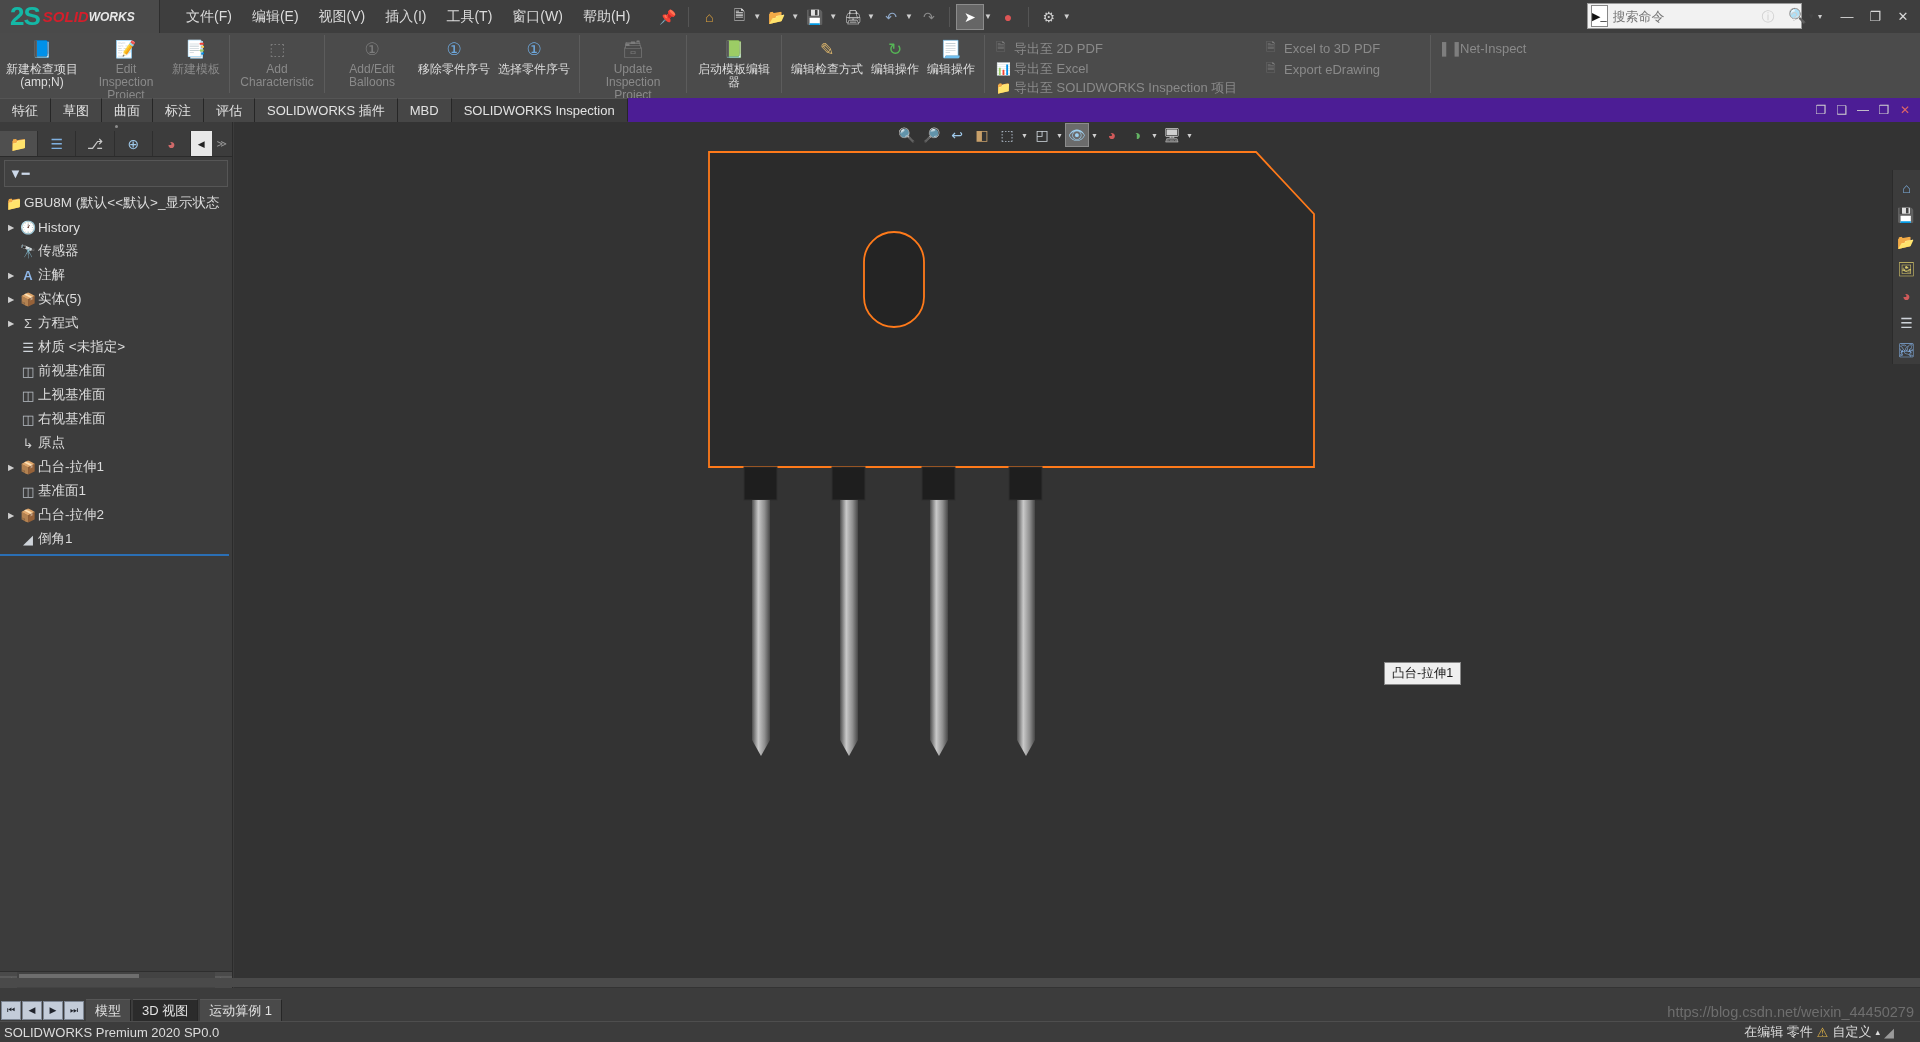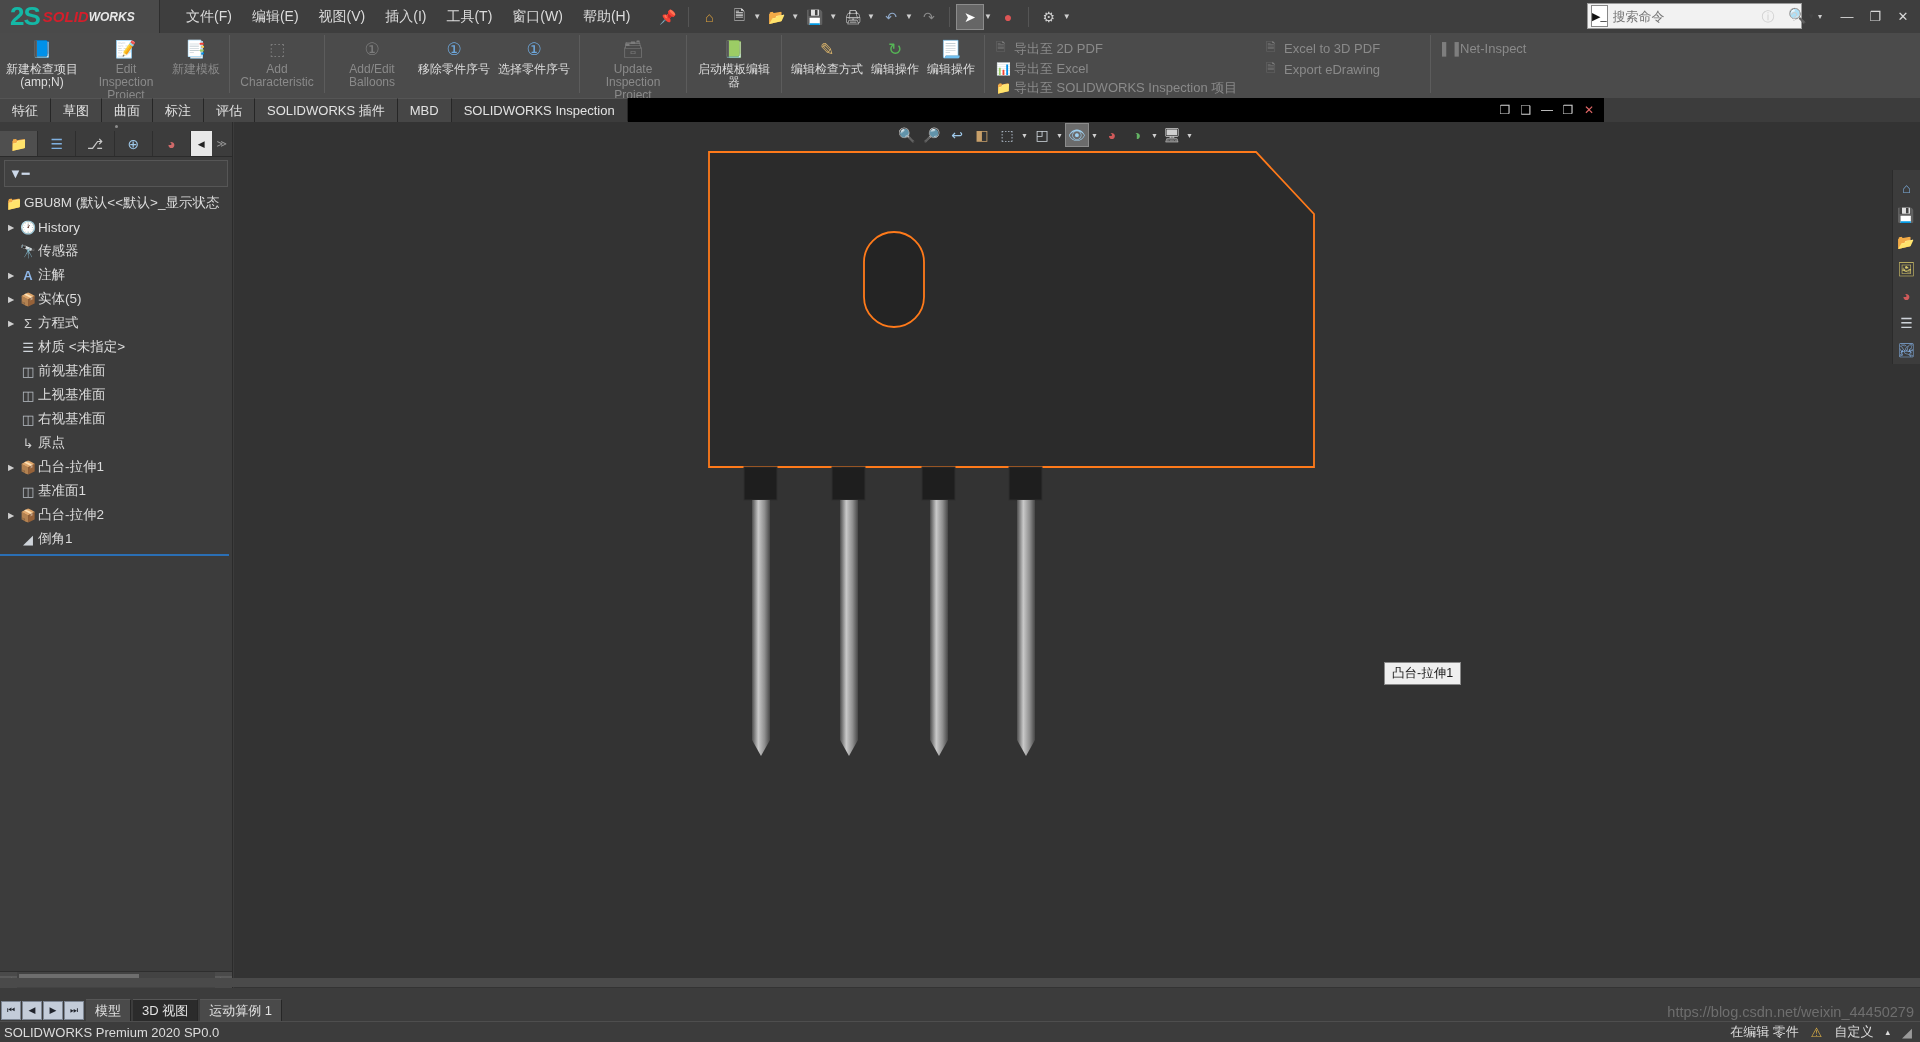--- a/index.html
+++ b/index.html
@@ -85,22 +85,22 @@
     padding-top:5px; height:65px;
   }
   .rb-menu-item{
     display:flex; align-items:center; height:21px; padding:0 10px 0 6px;
     font-size:13px; color:#8a8a8a; cursor:default; white-space:nowrap;
   }
   .rb-mi-ico{ width:18px; font-size:12px; color:#7e7e7e; display:inline-block;}
 
   
   .tabstrip{
-    position:absolute; left:0; top:98px; width:1604px; height:24px;
-    background:#000000; display:flex; align-items:stretch;
+    position:absolute; left:0; top:98px; width:1920px; height:24px;
+    background:#4c1d95; display:flex; align-items:stretch;
   }
   .tab{
     display:flex;align-items:center; padding:0 12px; font-size:13px; color:#e2e2e2;
     border-right:1px solid #262626; border-top:1px solid #555; cursor:default;
     background:#464646;
   }
   .tab.active{ background:#3c3c3c; border-bottom:1px solid #3c3c3c; }
   .tabstrip-right{
     margin-left:auto; display:flex; align-items:center; gap:3px; padding-right:6px;
   }
@@ -208,21 +208,21 @@
   .bb-tab.active{ background:#2b2b2b; }
   .bb-scroll-hint{
     position:absolute; left:0; top:-10px; width:1920px; height:9px; background:#4a4a4a;
   }
   .statusbar{
     position:absolute; left:0; bottom:0; width:1920px; height:21px;
     background:#3c3c3c; display:flex; align-items:center;
     border-top:1px solid #4e4e4e; font-size:13px; color:#dcdcdc;
   }
   .sb-left{ padding-left:4px; }
-  .sb-right{ margin-left:auto; display:flex; align-items:center; gap:12px; padding-right:8px;}
+  .sb-right{ margin-left:auto; display:flex; align-items:center; gap:4px; padding-right:26px;}
   .sb-ico{ font-size:13px; }
   .watermark{
     position:absolute; right:6px; bottom:22px; font-size:14.5px; color:#6e6e6e;
     pointer-events:none; white-space:nowrap;
   }
 </style>
 </head>
 <body>
 
 <div class="app">

